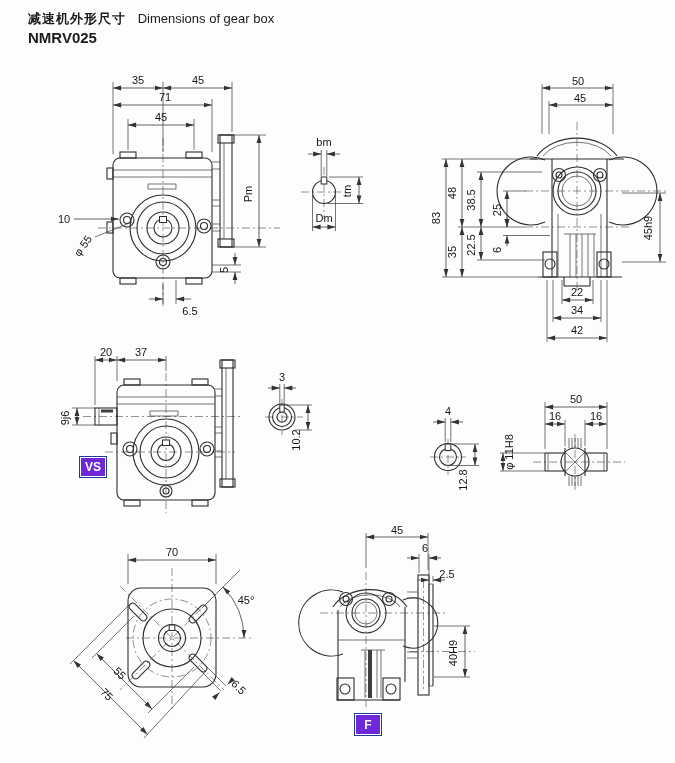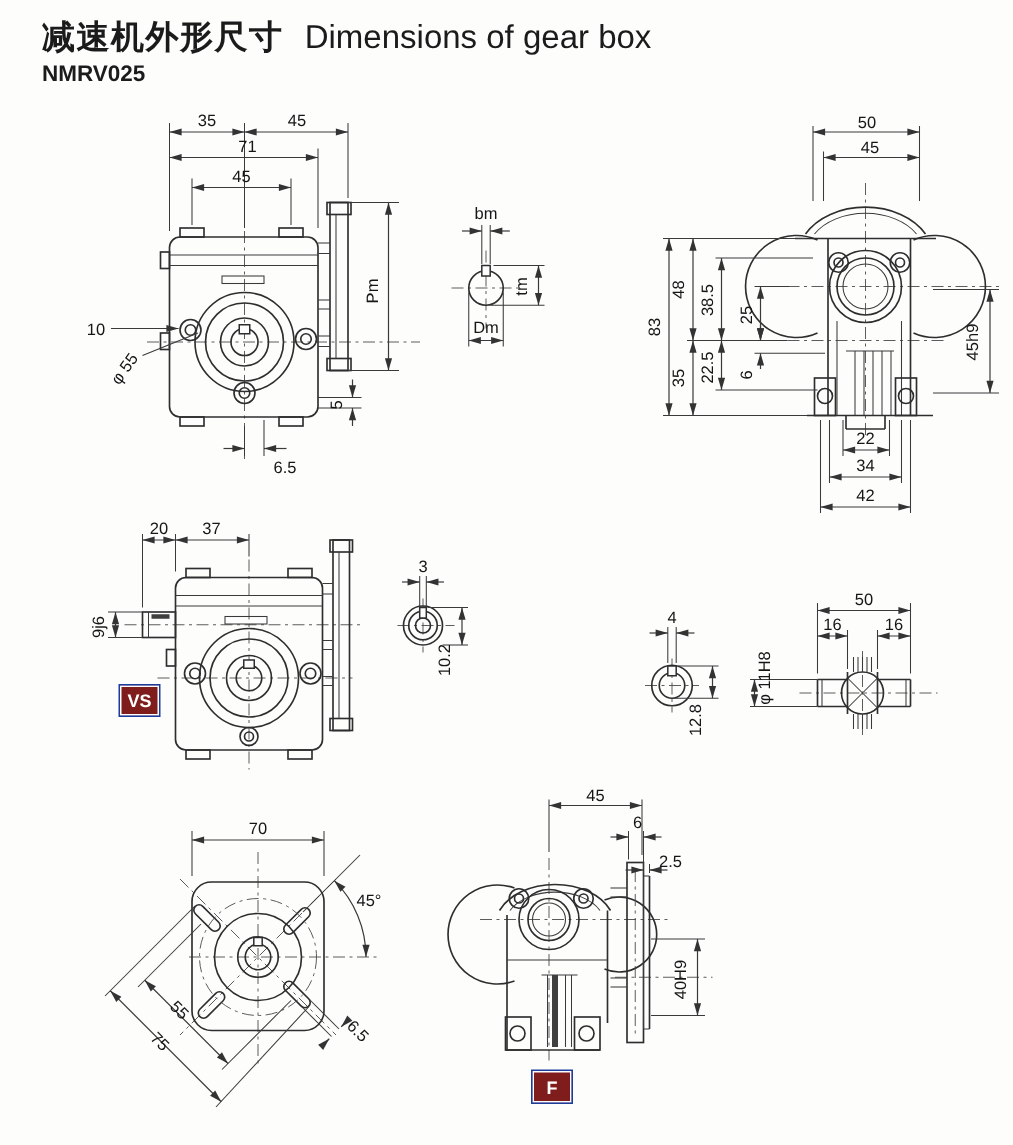--- a/index.html
+++ b/index.html
@@ -1,32 +1,32 @@
 <!DOCTYPE html>
 <html><head>
 <meta charset="utf-8">
 <style>
   html,body{margin:0;padding:0;}
   body{width:675px;height:763px;position:relative;background:#fdfdfc;
        font-family:"Liberation Sans","DejaVu Sans",sans-serif;overflow:hidden;}
   .hdr{position:absolute;left:28px;top:10px;color:#1b1b1b;}
-  .hdr .line1{font-size:22px;text-align:center;}
+  .hdr .line1{font-size:13px;text-align:center;}
   .hdr .cn{font-weight:600;letter-spacing:1px;}
   .hdr .en{margin-left:8px;}
   .hdr .model{font-size:15px;font-weight:bold;margin-top:1px;}
   svg{position:absolute;overflow:visible;}
   .o{fill:none;stroke:#2e2e2e;stroke-width:1.1;}
   .t{fill:none;stroke:#3a3a3a;stroke-width:0.7;}
   .d,.de,.ds{fill:none;stroke:#3a3a3a;stroke-width:0.8;}
   .c{fill:none;stroke:#4a4a4a;stroke-width:0.6;stroke-dasharray:8 3 2 3;}
   text{fill:#161616;font-size:11px;text-anchor:middle;
        font-family:"Liberation Sans","DejaVu Sans",sans-serif;}
   .fillrib{fill:#3f3f3f;stroke:none;}
   .wt{fill:#fdfdfc;stroke:#2e2e2e;stroke-width:1;}
-  .tag{position:absolute;background:#7f1d1d;color:#fff;font-weight:bold;font-size:12px;
+  .tag{position:absolute;background:#6d28d9;color:#fff;font-weight:bold;font-size:12px;
        display:flex;align-items:center;justify-content:center;
        border:1.5px solid #fff;outline:1.5px solid #1c3c9e;box-sizing:border-box;}
 </style>
 </head>
 <body>
 
 <div class="hdr">
   <div class="line1">
     <span class="cn">减速机外形尺寸</span>
     <span class="en">Dimensions of gear box</span>

